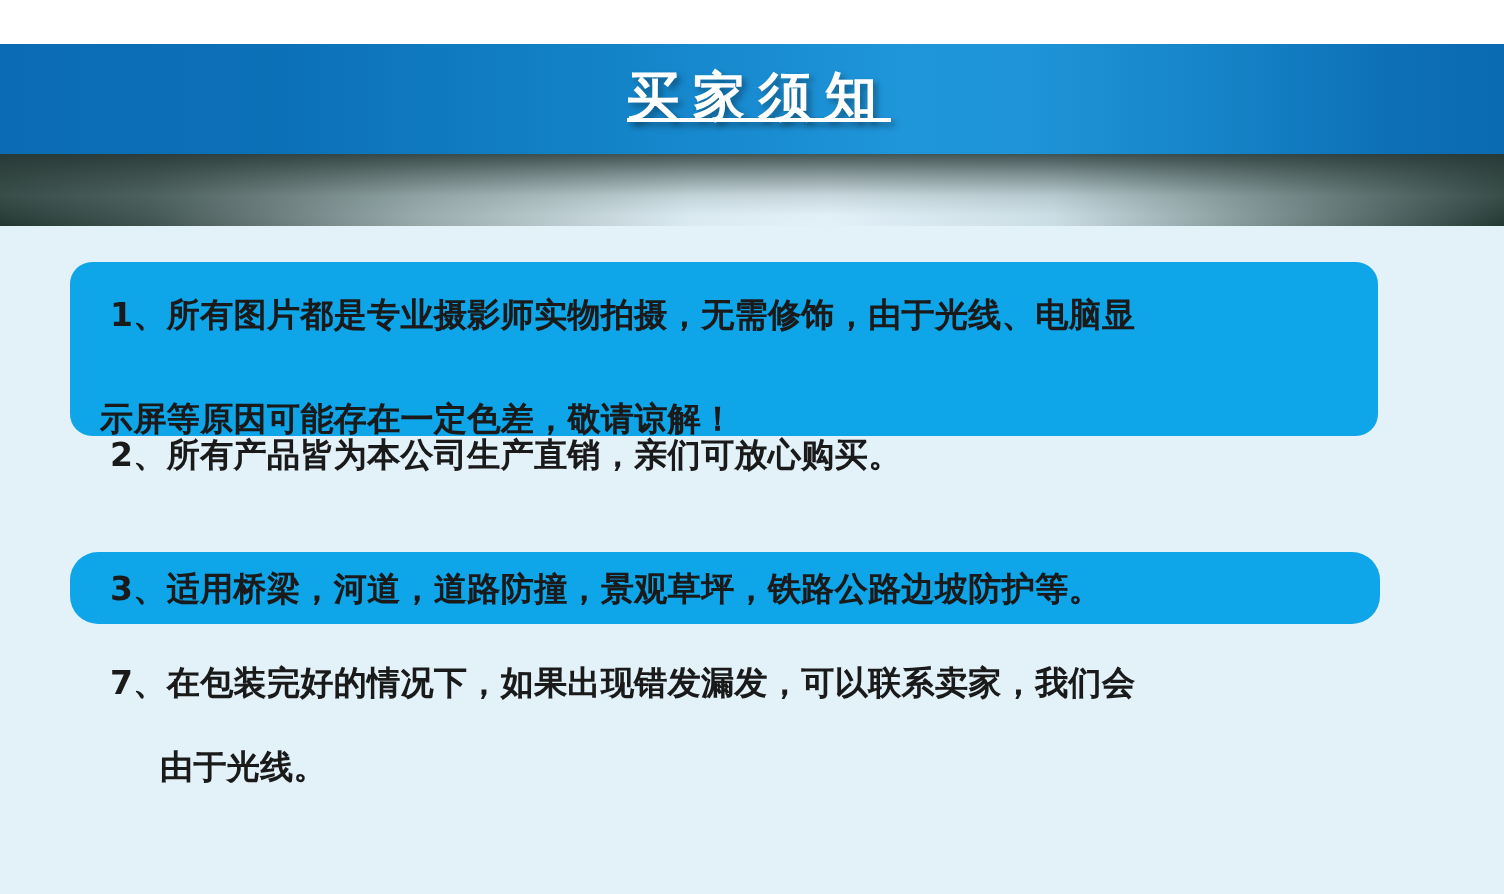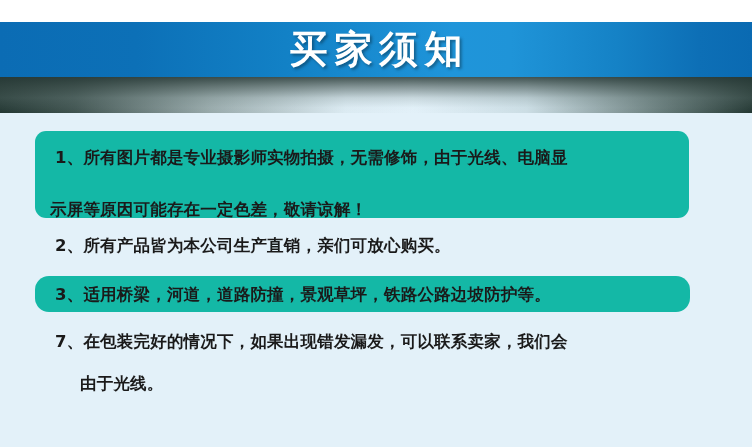--- a/index.html
+++ b/index.html
@@ -52,26 +52,27 @@
   }
   .banner-title {
     position: absolute;
     left: 0;
     top: 0;
     width: 752px;
     height: 55px;
     line-height: 55px;
     text-align: center;
     color: #ffffff;
-    font-size: 38px;
+    font-size: 26px;
     font-weight: bold;
     letter-spacing: 7px;
     text-indent: 7px;
     text-shadow: 2px 2px 3px rgba(0,0,0,0.35);
     white-space: nowrap;
+    text-decoration: underline;
   }
 
   
   .banner-shadow {
     position: absolute;
     left: 0;
     top: 77px;
     width: 752px;
     height: 36px;
     background:
@@ -114,21 +115,21 @@
     height: 370px;
     z-index: 4;
   }
 
   .note {
     position: absolute;
     box-sizing: border-box;
   }
 
   .note.highlight {
-    background: #14b8a6;
+    background: #0ea5e9;
     border-radius: 11px;
     padding-left: 48px;
   }
 
   .note-line {
     position: absolute;
     color: #1a1a1a;
     font-size: 16.5px;
     font-weight: bold;
     letter-spacing: 0.2px;
@@ -141,21 +142,21 @@
     top: 54px;
     width: 654px;
     height: 87px;
   }
   #note-1-line-1 { left: 20px; top: 16px; }
   #note-1-line-2 { left: 15px; top: 68px; }
 
   
   #note-2 {
     left: 35px;
-    top: 150px;
+    top: 132px;
     width: 654px;
     height: 36px;
     text-decoration: underline;
   }
   #note-2-line-1 { left: 20px; top: 8px; }
 
   
   #note-3 {
     left: 35px;
     top: 199px;

